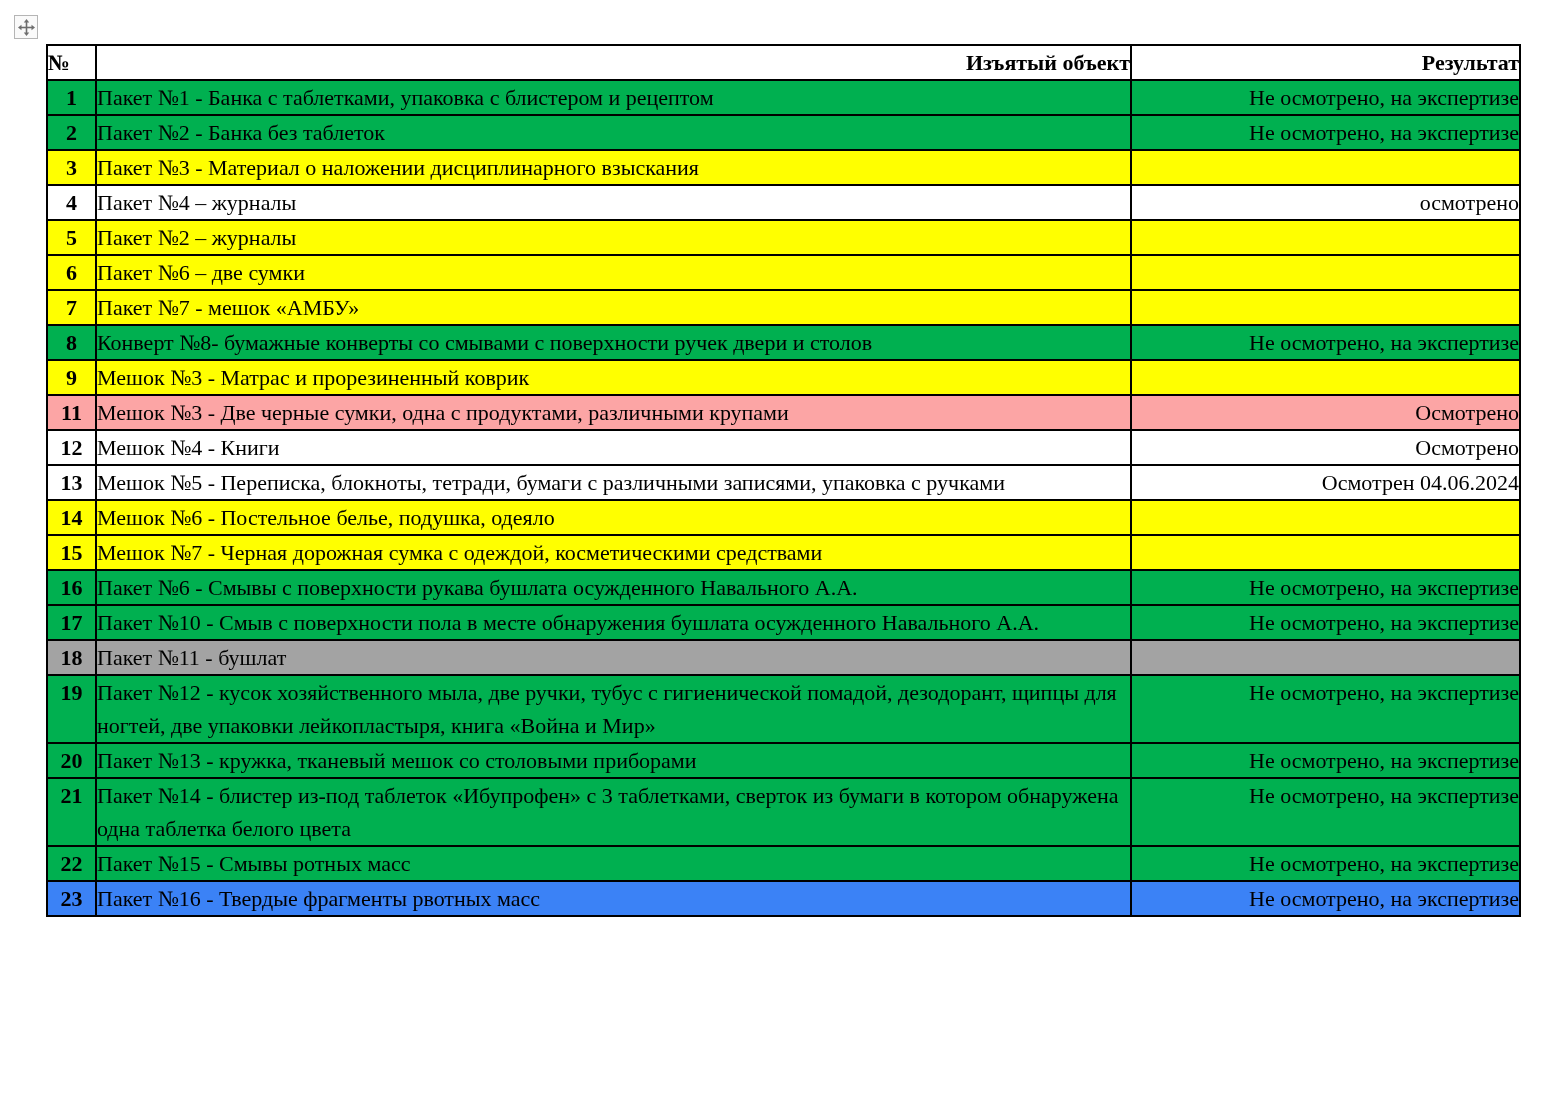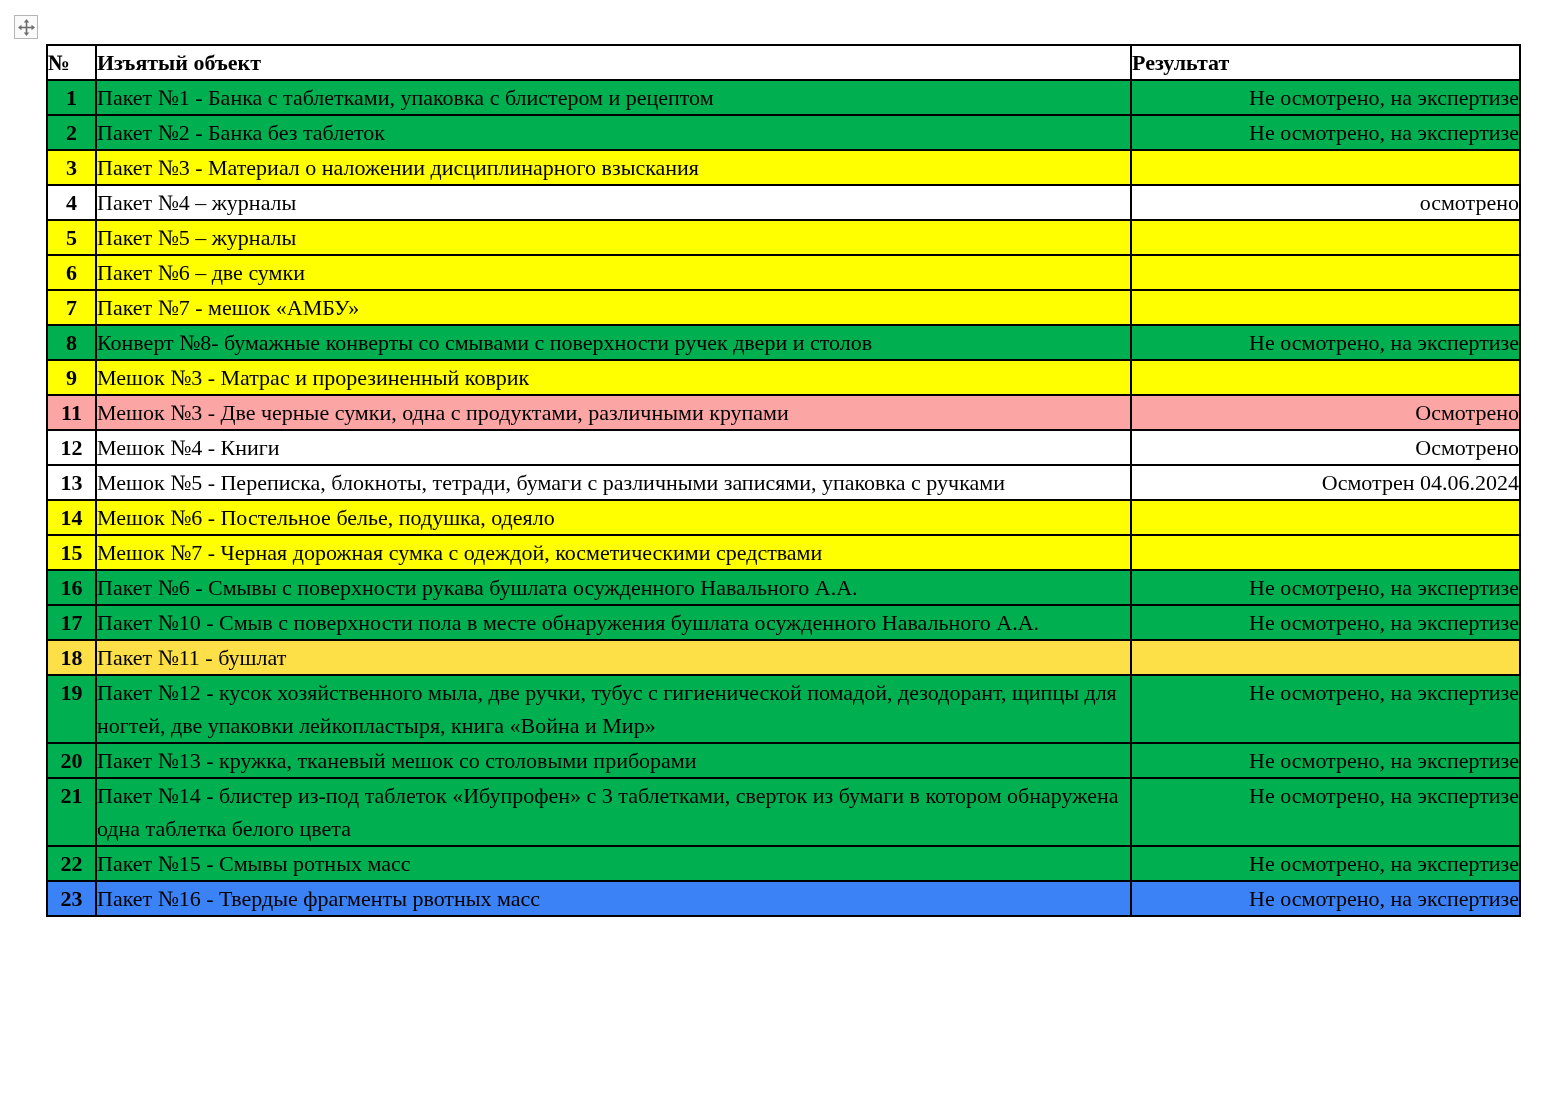--- a/index.html
+++ b/index.html
@@ -51,21 +51,21 @@
     overflow: hidden;
     word-wrap: break-word;
   }
   th.col-num {
     text-align: left;
     padding-left: 3px;
     font-weight: bold;
     height: 33px;
   }
   th.col-item, th.col-result {
-    text-align: left;
+    text-align: right;
     font-weight: bold;
     height: 33px;
   }
   td.cell-num {
     text-align: center;
     font-weight: bold;
   }
   td.cell-item {
     text-align: left;
     padding-left: 12px;
@@ -124,21 +124,21 @@
           <td class="cell-item">Пакет №3 - Материал о наложении дисциплинарного взыскания</td>
           <td class="cell-result"></td>
         </tr>
         <tr style="background: rgb(255, 255, 255);">
           <td class="cell-num">4</td>
           <td class="cell-item">Пакет №4 – журналы</td>
           <td class="cell-result">осмотрено</td>
         </tr>
         <tr style="background: rgb(255, 255, 0);">
           <td class="cell-num">5</td>
-          <td class="cell-item">Пакет №5 – журналы</td>
+          <td class="cell-item">Пакет №2 – журналы</td>
           <td class="cell-result"></td>
         </tr>
         <tr style="background: rgb(255, 255, 0);">
           <td class="cell-num">6</td>
           <td class="cell-item">Пакет №6 – две сумки</td>
           <td class="cell-result"></td>
         </tr>
         <tr style="background: rgb(255, 255, 0);">
           <td class="cell-num">7</td>
           <td class="cell-item">Пакет №7 - мешок «АМБУ»</td>
@@ -182,21 +182,21 @@
         <tr style="background: rgb(0, 176, 80);">
           <td class="cell-num">16</td>
           <td class="cell-item">Пакет №6 - Смывы с поверхности рукава бушлата осужденного Навального А.А.</td>
           <td class="cell-result">Не осмотрено, на экспертизе</td>
         </tr>
         <tr style="background: rgb(0, 176, 80);">
           <td class="cell-num">17</td>
           <td class="cell-item">Пакет №10 - Смыв с поверхности пола в месте обнаружения бушлата осужденного Навального А.А.</td>
           <td class="cell-result">Не осмотрено, на экспертизе</td>
         </tr>
-        <tr style="background: #fde047; margin-left: 11px;">
+        <tr style="background: #a3a3a3; margin-left: 11px;">
           <td class="cell-num">18</td>
           <td class="cell-item">Пакет №11 - бушлат</td>
           <td class="cell-result"></td>
         </tr>
         <tr style="background: rgb(0, 176, 80);">
           <td class="cell-num">19</td>
           <td class="cell-item">Пакет №12 - кусок хозяйственного мыла, две ручки, тубус с гигиенической помадой, дезодорант, щипцы для ногтей, две упаковки лейкопластыря, книга «Война и Мир»</td>
           <td class="cell-result">Не осмотрено, на экспертизе</td>
         </tr>
         <tr style="background: rgb(0, 176, 80);">

